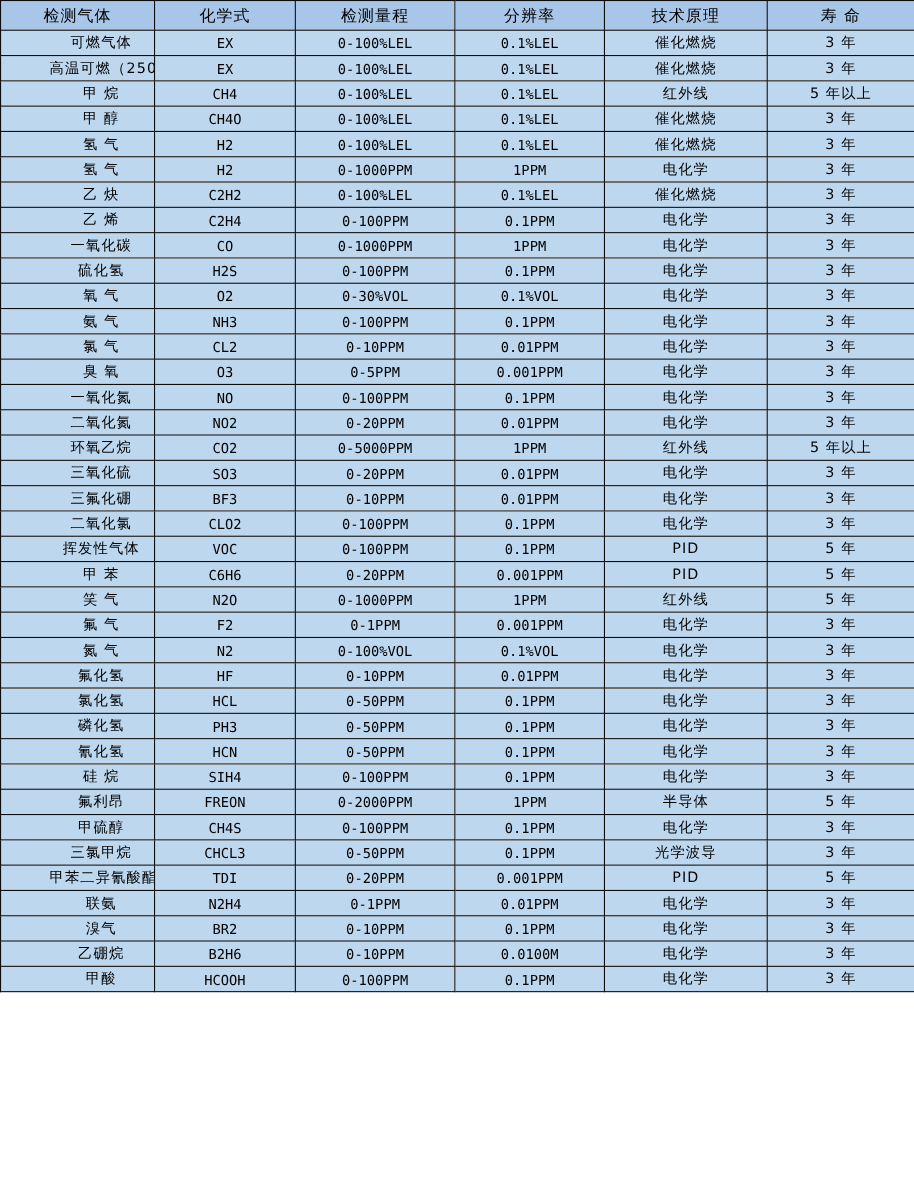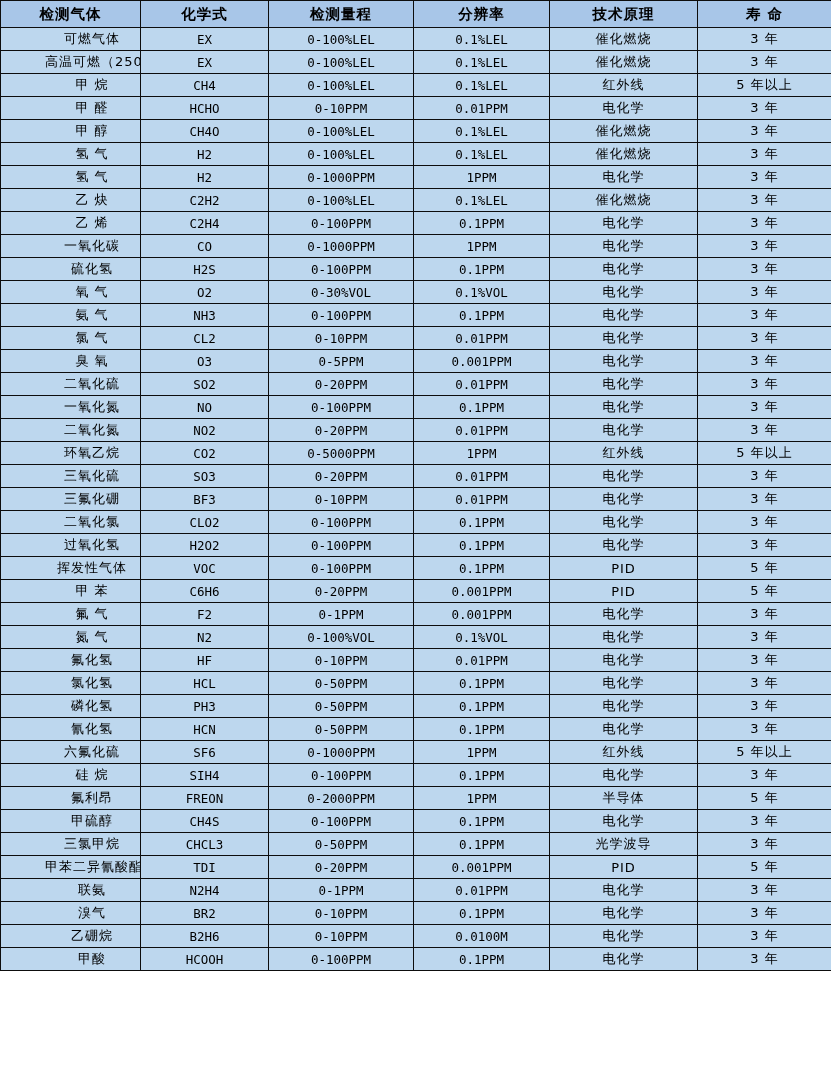--- a/index.html
+++ b/index.html
@@ -29,21 +29,21 @@
     text-align: center;
     vertical-align: middle;
     color: #000000;
     white-space: nowrap;
     overflow: hidden;
   }
   #gas-table thead th {
     background: #a8c6e8;
     height: 24px;
     font-size: 14.5px;
-    font-weight: bold;
+    font-weight: normal;
     letter-spacing: 1px;
     font-family: "DejaVu Sans", sans-serif;
   }
   #gas-table tbody td {
     background: #bdd7ee;
     height: 20px;
     font-size: 13px;
     font-weight: normal;
     font-family: "DejaVu Sans", sans-serif;
   }
@@ -104,28 +104,20 @@
       </tr>
       <tr>
         <td class="name">甲 烷</td>
         <td class="formula">CH4</td>
         <td class="range">0-100%LEL</td>
         <td class="resolution">0.1%LEL</td>
         <td class="principle">红外线</td>
         <td class="life">5 年以上</td>
       </tr>
       <tr>
-        <td class="name">甲 醛</td>
-        <td class="formula">HCHO</td>
-        <td class="range">0-10PPM</td>
-        <td class="resolution">0.01PPM</td>
-        <td class="principle">电化学</td>
-        <td class="life">3 年</td>
-      </tr>
-      <tr>
         <td class="name">甲 醇</td>
         <td class="formula">CH4O</td>
         <td class="range">0-100%LEL</td>
         <td class="resolution">0.1%LEL</td>
         <td class="principle">催化燃烧</td>
         <td class="life">3 年</td>
       </tr>
       <tr>
         <td class="name">氢 气</td>
         <td class="formula">H2</td>
@@ -200,28 +192,20 @@
       </tr>
       <tr>
         <td class="name">臭 氧</td>
         <td class="formula">O3</td>
         <td class="range">0-5PPM</td>
         <td class="resolution">0.001PPM</td>
         <td class="principle">电化学</td>
         <td class="life">3 年</td>
       </tr>
       <tr>
-        <td class="name">二氧化硫</td>
-        <td class="formula">SO2</td>
-        <td class="range">0-20PPM</td>
-        <td class="resolution">0.01PPM</td>
-        <td class="principle">电化学</td>
-        <td class="life">3 年</td>
-      </tr>
-      <tr>
         <td class="name">一氧化氮</td>
         <td class="formula">NO</td>
         <td class="range">0-100PPM</td>
         <td class="resolution">0.1PPM</td>
         <td class="principle">电化学</td>
         <td class="life">3 年</td>
       </tr>
       <tr>
         <td class="name">二氧化氮</td>
         <td class="formula">NO2</td>
@@ -250,28 +234,20 @@
         <td class="name">三氟化硼</td>
         <td class="formula">BF3</td>
         <td class="range">0-10PPM</td>
         <td class="resolution">0.01PPM</td>
         <td class="principle">电化学</td>
         <td class="life">3 年</td>
       </tr>
       <tr>
         <td class="name">二氧化氯</td>
         <td class="formula">CLO2</td>
-        <td class="range">0-100PPM</td>
-        <td class="resolution">0.1PPM</td>
-        <td class="principle">电化学</td>
-        <td class="life">3 年</td>
-      </tr>
-      <tr>
-        <td class="name">过氧化氢</td>
-        <td class="formula">H2O2</td>
         <td class="range">0-100PPM</td>
         <td class="resolution">0.1PPM</td>
         <td class="principle">电化学</td>
         <td class="life">3 年</td>
       </tr>
       <tr>
         <td class="name">挥发性气体</td>
         <td class="formula">VOC</td>
         <td class="range">0-100PPM</td>
         <td class="resolution">0.1PPM</td>
@@ -280,20 +256,28 @@
       </tr>
       <tr>
         <td class="name">甲 苯</td>
         <td class="formula">C6H6</td>
         <td class="range">0-20PPM</td>
         <td class="resolution">0.001PPM</td>
         <td class="principle">PID</td>
         <td class="life">5 年</td>
       </tr>
       <tr>
+        <td class="name">笑 气</td>
+        <td class="formula">N2O</td>
+        <td class="range">0-1000PPM</td>
+        <td class="resolution">1PPM</td>
+        <td class="principle">红外线</td>
+        <td class="life">5 年</td>
+      </tr>
+      <tr>
         <td class="name">氟 气</td>
         <td class="formula">F2</td>
         <td class="range">0-1PPM</td>
         <td class="resolution">0.001PPM</td>
         <td class="principle">电化学</td>
         <td class="life">3 年</td>
       </tr>
       <tr>
         <td class="name">氮 气</td>
         <td class="formula">N2</td>
@@ -326,28 +310,20 @@
         <td class="principle">电化学</td>
         <td class="life">3 年</td>
       </tr>
       <tr>
         <td class="name">氰化氢</td>
         <td class="formula">HCN</td>
         <td class="range">0-50PPM</td>
         <td class="resolution">0.1PPM</td>
         <td class="principle">电化学</td>
         <td class="life">3 年</td>
-      </tr>
-      <tr>
-        <td class="name">六氟化硫</td>
-        <td class="formula">SF6</td>
-        <td class="range">0-1000PPM</td>
-        <td class="resolution">1PPM</td>
-        <td class="principle">红外线</td>
-        <td class="life">5 年以上</td>
       </tr>
       <tr>
         <td class="name">硅 烷</td>
         <td class="formula">SIH4</td>
         <td class="range">0-100PPM</td>
         <td class="resolution">0.1PPM</td>
         <td class="principle">电化学</td>
         <td class="life">3 年</td>
       </tr>
       <tr>

